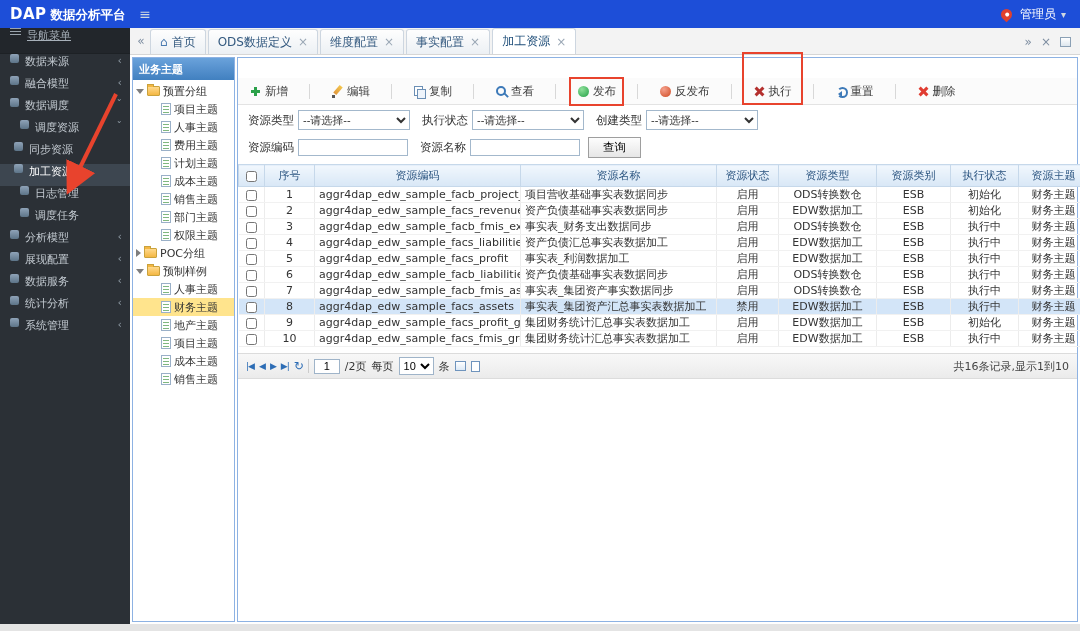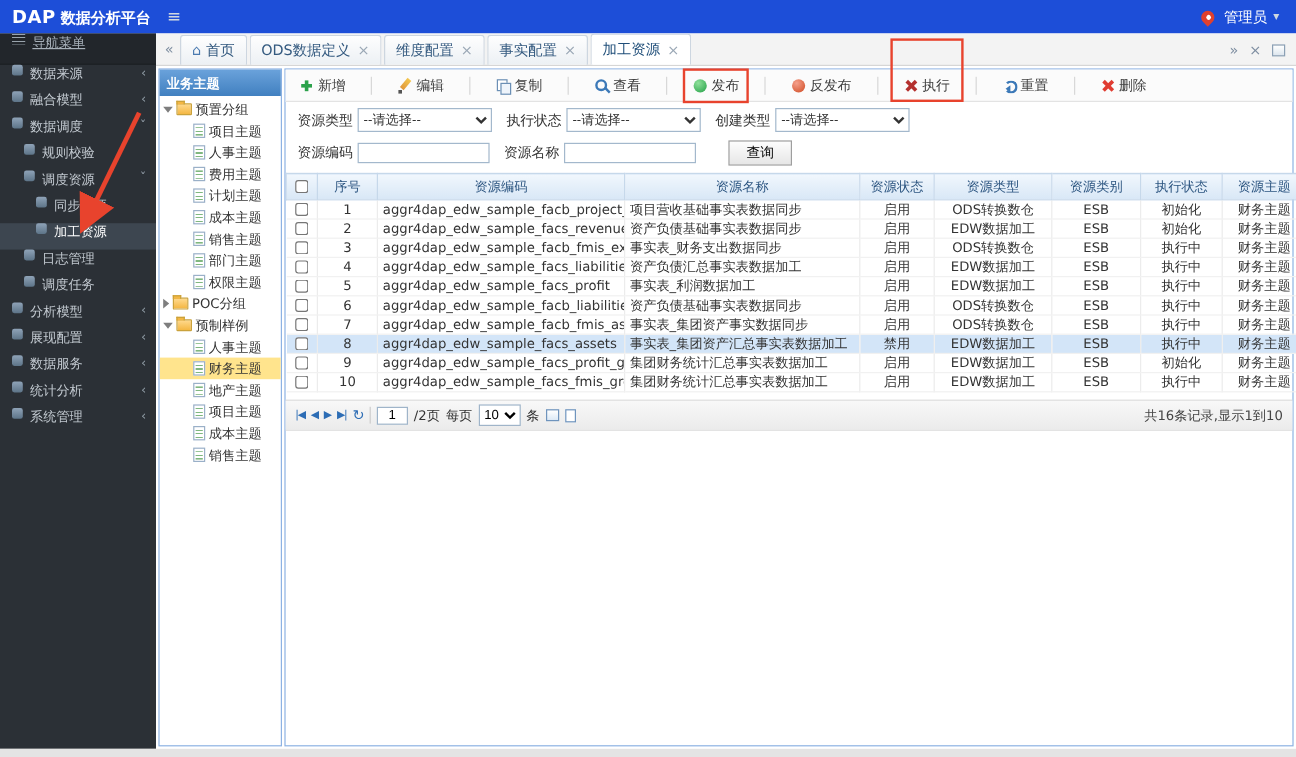--- a/index.html
+++ b/index.html
@@ -21,21 +21,21 @@
 
   
   .middle { flex:1; display:flex; min-height:0; }
 
   
   .sidebar { width:130px; background:#2b3036; flex:none; display:flex; flex-direction:column; }
   .nav-title { height:26px; display:flex; padding-left:10px; color:#a7b0b9; font-size:11px; background:#22262b; border-bottom:1px solid #1d2125;text-decoration:underline; }
   .nav-ic { width:11px; height:9px; margin-right:6px; background:repeating-linear-gradient(#9aa4ad 0 1px, transparent 1px 3px); }
   .sb-item { display:flex; height:22px; padding:0 8px 0 10px; color:#c3cad1; font-size:11px; cursor:pointer; white-space:nowrap; }
   .sb-item.lvl1 { padding-left:20px; }
-  .sb-item.lvl2 { padding-left:30px; }
+  .sb-item.lvl2 { padding-left:14px; }
   .sb-item.active { background:#3d4650; color:#fff; }
   .sb-ic { width:9px; height:9px; border-radius:2px; background:linear-gradient(#8fa3b8,#5d7488); margin-right:6px; flex:none; }
   .sb-lb { overflow:hidden; }
   .sb-ch { margin-left:auto; color:#8d98a2; font-size:11px; }
 
   
   .main-col { flex:1; display:flex; flex-direction:column; min-width:0; background:#fff; }
 
   
   .tabbar { height:27px; background:#f3f3f3; border-bottom:1px solid #d6d6d6; display:flex; align-items:flex-end; padding-left:2px; flex:none; }
@@ -63,21 +63,21 @@
   .tw-exp { border-top:5px solid #7e7e7e; border-left:4px solid transparent; border-right:4px solid transparent; }
   .tw-none { width:8px; }
   .folder-icon { display:inline-block; width:13px; height:10px; background:linear-gradient(#ffd98c,#f4b743); border:1px solid #caa23c; border-radius:1px; position:relative; margin-right:3px; flex:none; }
   .folder-icon::before { content:""; position:absolute; top:-3px; left:-1px; width:5px; height:2px; background:#f4b743; border:1px solid #caa23c; border-bottom:none; }
   .file-icon { display:inline-block; width:10px; height:12px; background:#fff; border:1px solid #9ab0c8; margin-right:3px; position:relative; flex:none; }
   .file-icon::before { content:""; position:absolute; left:1px; top:2px; right:1px; height:7px; background:repeating-linear-gradient(#7fb77f 0 1px, transparent 1px 3px); }
   .tn-lb { overflow:hidden; }
 
   
   .main-panel { flex:1; border:1px solid #8db2e3; display:flex; flex-direction:column; min-width:0; background:#fff; }
-  .toolbar { height:27px; display:flex; align-items:center; gap:16px; padding:0 6px; border-bottom:1px solid #e3e3e3; background:#fbfbfb; flex:none; overflow:visible; }
+  .toolbar { height:27px; display:flex; align-items:center; gap:16px; padding:0 6px; border-bottom:1px solid #e3e3e3; background:#fbfbfb; flex:none; overflow:visible;margin-top:20px; }
   .tb-btn { display:flex; align-items:center; gap:3px; padding:2px 5px; font-size:11.5px; color:#404040; cursor:pointer; position:relative; border-radius:2px; white-space:nowrap; }
   .tb-sep { width:1px; height:15px; background:#d8d8d8; }
   .anno-pub::after { content:""; position:absolute; top:-5px; bottom:-5px; left:-3px; right:-3px; border:2px solid #e8432d; z-index:30; pointer-events:none; }
   .anno-exec::after { content:""; position:absolute; top:-30px; bottom:-4px; left:-6px; right:-6px; border:2px solid #e8432d; z-index:30; pointer-events:none; }
 
   
   .ic { display:inline-block; width:13px; height:13px; position:relative; flex:none; }
   .add-icon::before { content:""; position:absolute; left:2px; top:5px; width:9px; height:3px; background:#2ba14a; }
   .add-icon::after { content:""; position:absolute; left:5px; top:2px; width:3px; height:9px; background:#2ba14a; }
   .edit-icon::before { content:""; position:absolute; left:5px; top:0; width:4px; height:10px; background:linear-gradient(#f3c64e,#e0973b); transform:rotate(40deg); }
@@ -94,21 +94,21 @@
   .reset-icon::after { content:""; position:absolute; left:0; top:6px; border:3px solid transparent; border-right:4px solid #3c79b8; }
   .delete-icon::before { content:""; position:absolute; left:5px; top:1px; width:3px; height:11px; background:#e03c31; transform:rotate(45deg); }
   .delete-icon::after { content:""; position:absolute; left:5px; top:1px; width:3px; height:11px; background:#e03c31; transform:rotate(-45deg); }
 
   
   .filters { padding:5px 8px 2px; display:flex; align-items:center; font-size:11.5px; color:#333; flex:none; }
   .f-lb { margin:0 4px 0 12px; white-space:nowrap; }
   .filters .f-lb:first-child { margin-left:2px; }
   .f-sel { width:112px; height:20px; font-size:11px; color:#333; border:1px solid #a3b8cc; background:#fff; }
   .f-in { width:110px; height:17px; border:1px solid #a3b8cc; font-size:11px; padding:1px 3px; }
-  .btn-query { margin-left:27px; padding:2px 14px; font-size:11.5px; background:linear-gradient(#fdfdfd,#e6e6e6); border:1px solid #9e9e9e; border-radius:0; cursor:pointer; font-family:inherit; }
+  .btn-query { margin-left:8px; padding:2px 14px; font-size:11.5px; background:linear-gradient(#fdfdfd,#e6e6e6); border:1px solid #9e9e9e; border-radius:0; cursor:pointer; font-family:inherit; }
 
   
   .grid-wrap { margin-top:4px; flex:none; }
   table.grid { width:100%; border-collapse:collapse; table-layout:fixed; font-size:11px; }
   .grid th { height:22px; background:linear-gradient(#f1f7fd,#d8e7f6); border:1px solid #c6d8ea; color:#2c5580; font-weight:normal; padding:0 2px; white-space:nowrap; overflow:hidden; }
   .grid td { height:15px; border-right:1px solid #ececec; border-bottom:1px solid #f1f1f1; padding:0 4px; color:#333; white-space:nowrap; overflow:hidden; text-align:center; }
   .grid td.l { text-align:left; }
   .grid tr.sel td { background:#d3e5f8; }
   .grid input[type=checkbox] { width:11px; height:11px; margin:0; vertical-align:middle; }
 
@@ -162,24 +162,20 @@
           </div>
           <div class="sb-item lvl0">
             <span class="sb-ic"></span>
             <span class="sb-lb">融合模型</span>
             <span class="sb-ch">‹</span>
           </div>
           <div class="sb-item lvl0">
             <span class="sb-ic"></span>
             <span class="sb-lb">数据调度</span>
             <span class="sb-ch">ˇ</span>
-          </div>
-          <div class="sb-item lvl1">
-            <span class="sb-ic"></span>
-            <span class="sb-lb">规则校验</span>
           </div>
           <div class="sb-item lvl1">
             <span class="sb-ic"></span>
             <span class="sb-lb">调度资源</span>
             <span class="sb-ch">ˇ</span>
           </div>
           <div class="sb-item lvl2">
             <span class="sb-ic"></span>
             <span class="sb-lb">同步资源</span>
           </div>

